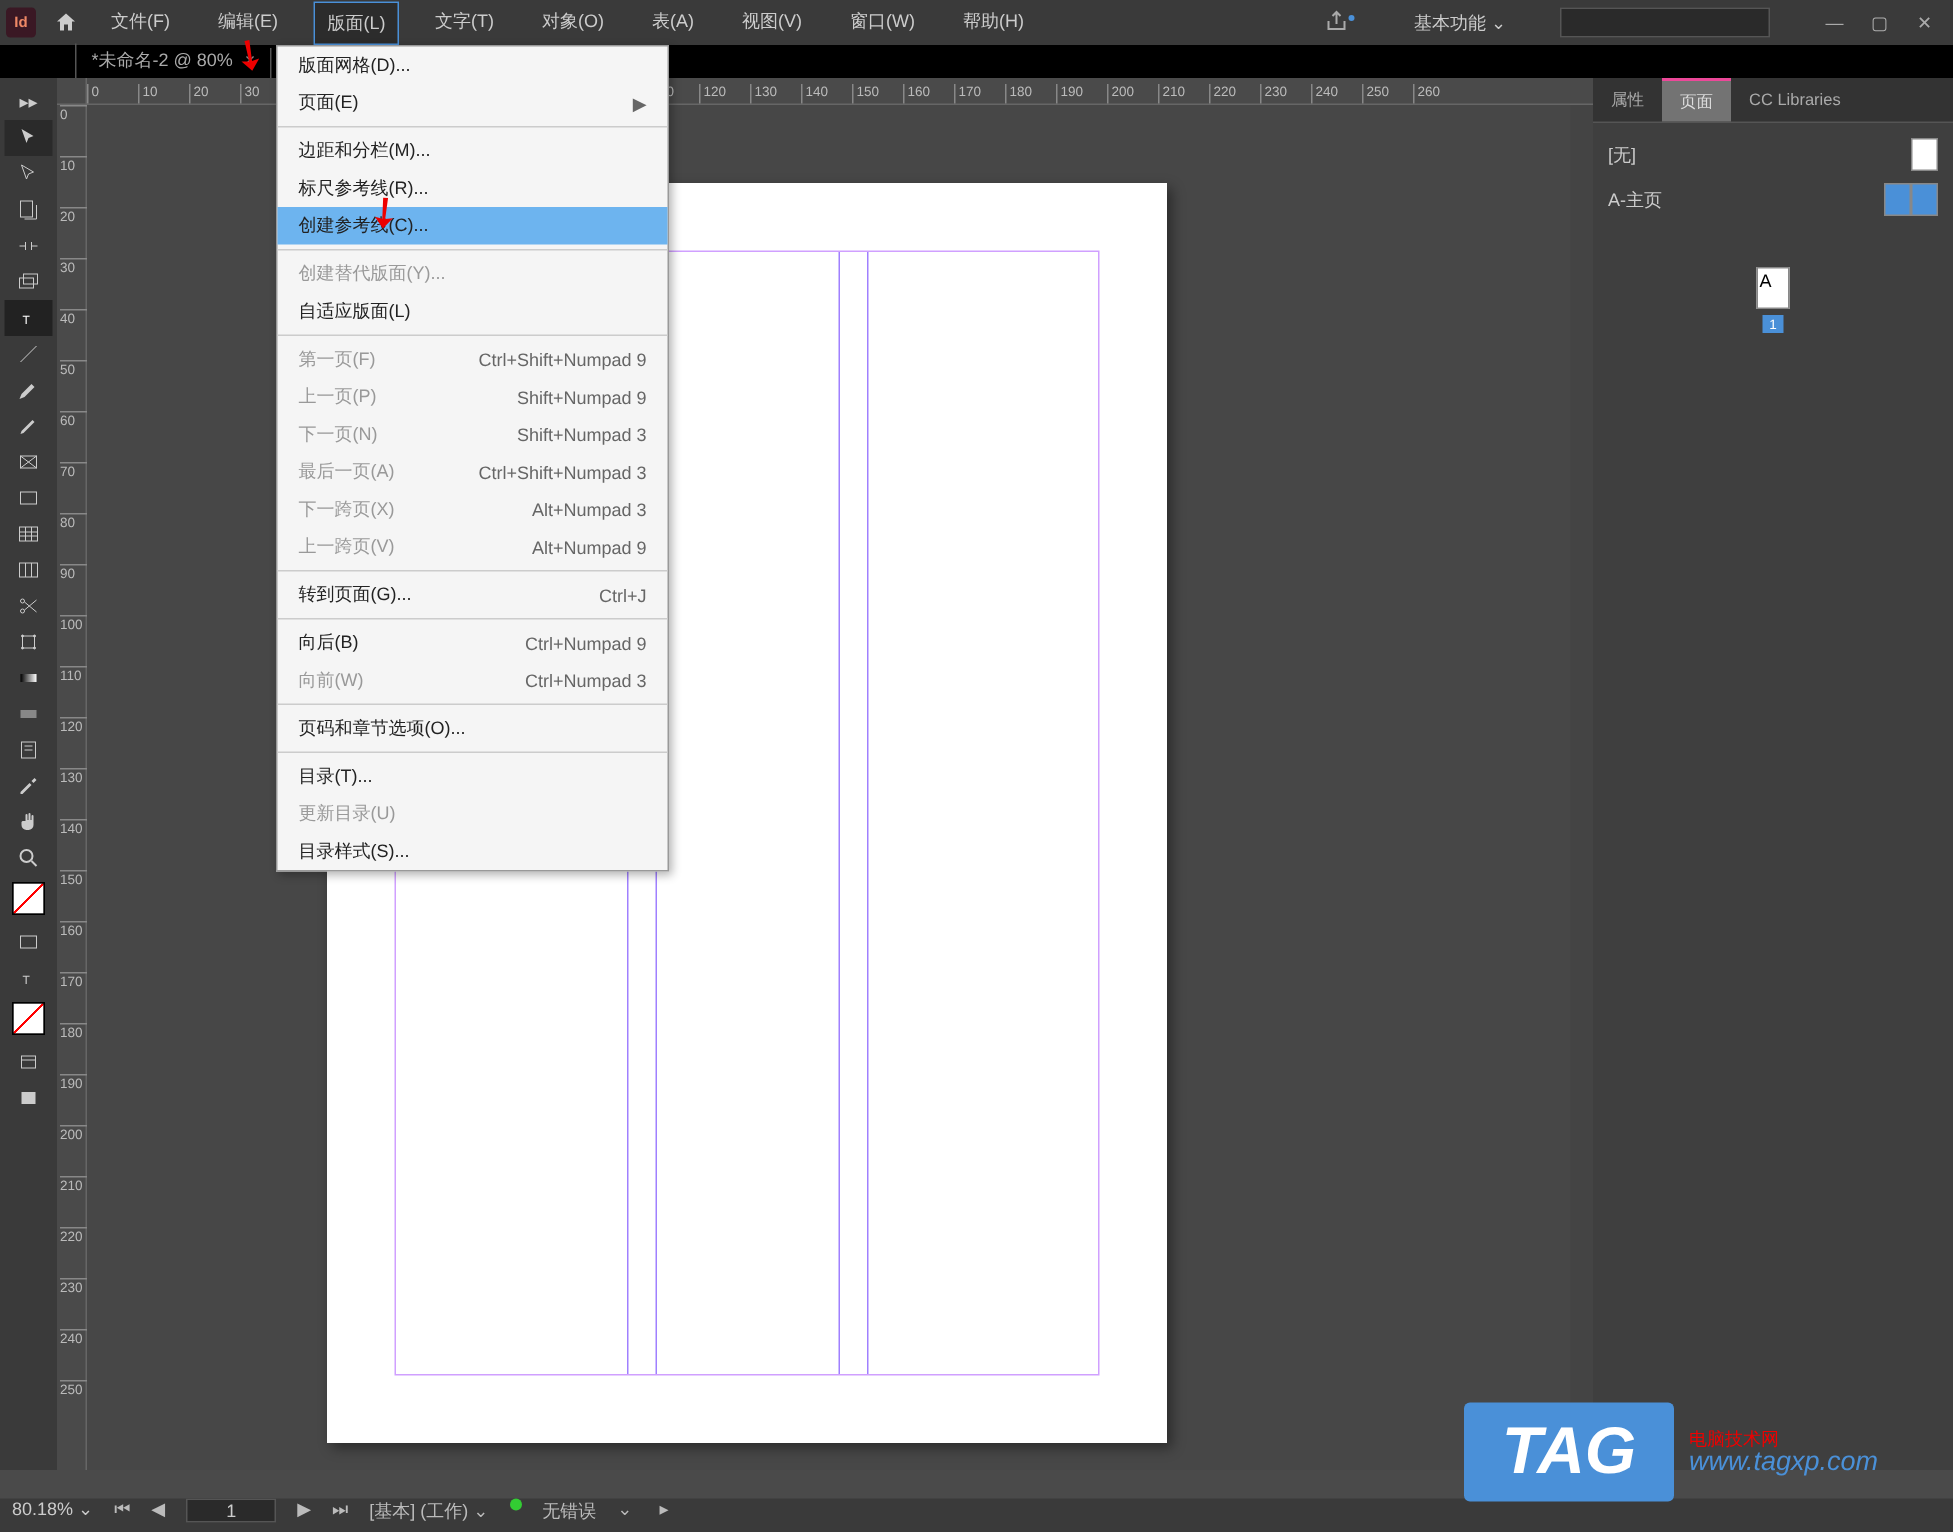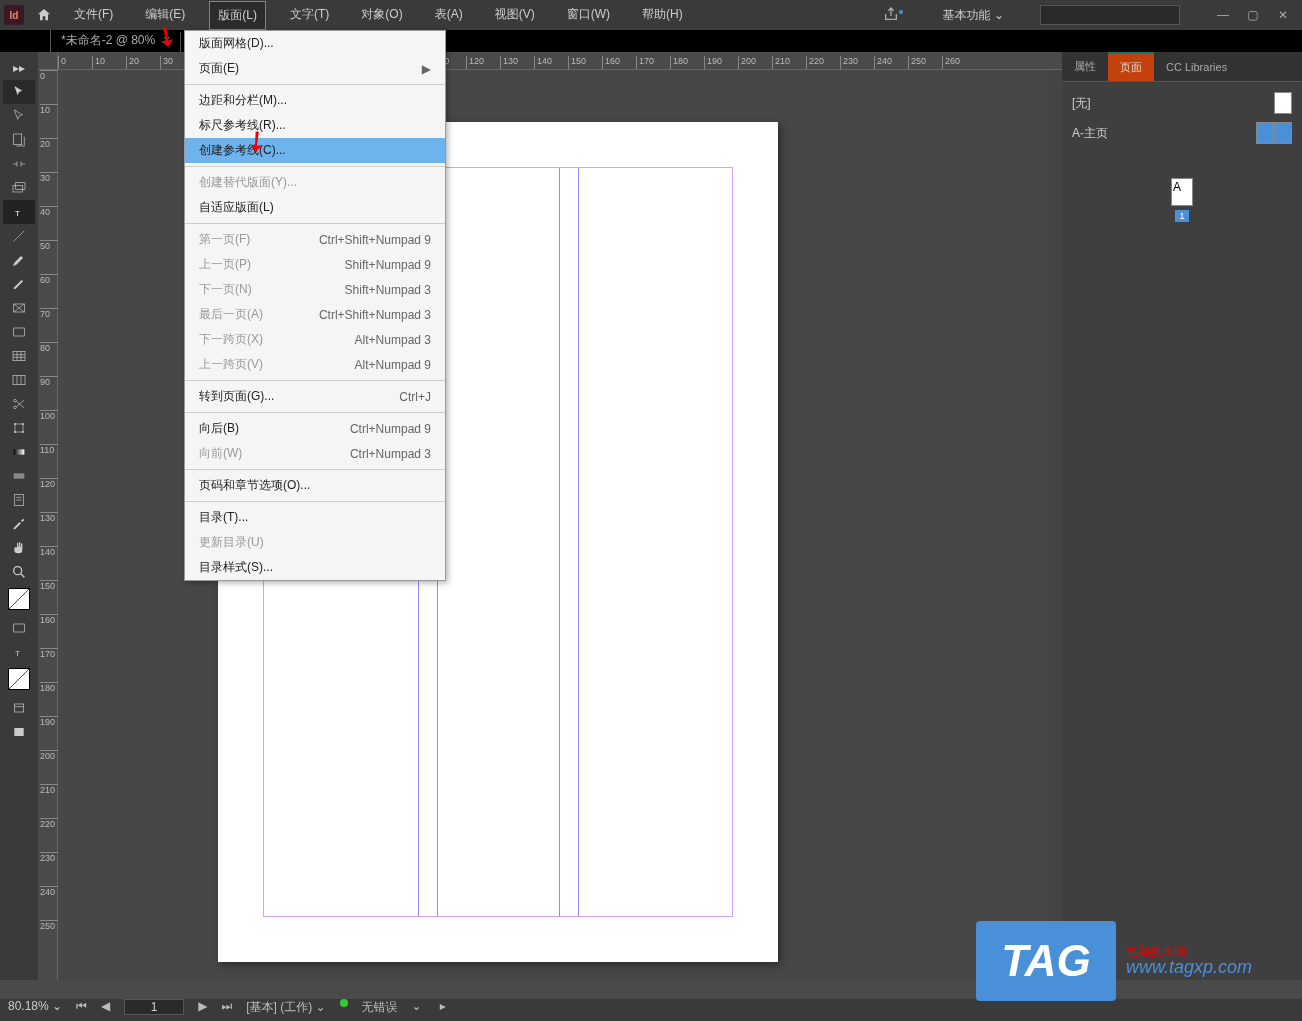--- a/index.html
+++ b/index.html
@@ -32,21 +32,21 @@
 .ruler-h .tick{position:absolute;top:4px;font-size:9px;color:#bbb;border-left:1px solid #888;height:14px;padding-left:2px}
 .ruler-v{position:absolute;left:0;top:18px;bottom:0;width:20px;background:#4a4a4a;border-right:1px solid #666}
 .ruler-v .tick{position:absolute;left:2px;font-size:9px;color:#bbb;border-top:1px solid #888;width:18px;writing-mode:initial}
 .ruler-corner{position:absolute;top:0;left:0;width:20px;height:18px;background:#4a4a4a;border-right:1px solid #666;border-bottom:1px solid #666}
 .page{position:absolute;left:180px;top:70px;width:560px;height:840px;background:#fff;box-shadow:3px 3px 8px rgba(0,0,0,0.4)}
 .margin-frame{position:absolute;inset:45px;border:1px solid #d0a0ff}
 .col-line{position:absolute;top:0;bottom:0;width:1px;background:#a080ff}
 .right-panels{width:240px;background:#3f3f3f;display:flex;flex-direction:column}
 .panel-tabs{height:30px;display:flex;align-items:center;background:#333;border-bottom:1px solid #555}
 .ptab{padding:6px 12px;color:#aaa;font-size:11px}
-.ptab.active{background:#c2410c;border-top:2px solid #0f766e;color:#ddd}
+.ptab.active{background:#737373;border-top:2px solid #ec4899;color:#ddd}
 .pages-content{padding:6px 10px;color:#ccc;font-size:11px}
 .page-row{display:flex;align-items:center;justify-content:space-between;padding:4px 0}
 .page-thumb{width:18px;height:22px;background:#fff;border:1px solid #888}
 .page-thumb.sel{background:#4a90d8}
 .page-thumb-area{display:flex;flex-direction:column;align-items:center;margin-top:30px;gap:4px}
 .master-thumb{width:22px;height:28px;background:#fff;border:1px solid #888;position:relative;font-size:8px;color:#000;padding:1px}
 .page-num-badge{font-size:9px;color:#fff;background:#4a90d8;padding:1px 4px}
 .dropdown-menu{position:absolute;left:184px;top:30px;width:262px;background:#f5f5f5;border:1px solid #999;box-shadow:2px 2px 6px rgba(0,0,0,0.3);z-index:100}
 .dd-item{padding:4px 14px;color:#222;font-size:12px;display:flex;justify-content:space-between;align-items:center}
 .dd-item.disabled{color:#999}
@@ -54,21 +54,21 @@
 .dd-sep{height:1px;background:#ccc;margin:3px 0}
 .dd-sub{color:#666}
 .statusbar{position:absolute;bottom:0;left:0;right:0;height:22px;background:#3a3a3a;display:flex;padding:0 8px;gap:14px;color:#bbb;font-size:11px}
 .zoom-box{color:#ccc}
 .page-input{width:60px;height:16px;background:#2a2a2a;border:1px solid #555;color:#ccc;text-align:center}
 .status-dot{width:8px;height:8px;border-radius:50%;background:#3c3}
 .arrow-red{position:absolute;color:#e00;font-size:28px;z-index:200;pointer-events:none}
 .arrow1{left:155px;top:20px;transform:rotate(35deg)}
 .arrow2{left:245px;top:125px;transform:rotate(50deg)}
 .tag-overlay{position:absolute;right:50px;bottom:20px;display:flex;align-items:center;gap:10px;z-index:300}
-.tag-logo{width:140px;height:80px;background:#4a90d8;color:#fff;font-size:44px;font-weight:bold;font-style:italic;display:flex;align-items:center;justify-content:center;border-radius:4px}
+.tag-logo{width:140px;height:66px;background:#4a90d8;color:#fff;font-size:44px;font-weight:bold;font-style:italic;display:flex;align-items:center;justify-content:center;border-radius:4px}
 .tag-text{color:#e00;font-size:28px;font-weight:normal;display:flex;flex-direction:column;line-height:1}
 .tag-url{color:#4a90d8;font-size:18px;font-style:italic}
 .scrollbar-v{position:absolute;right:0;top:18px;bottom:0;width:15px;background:#444}
 </style>
 </head>
 <body>
 
 <div class="titlebar">
   <div class="app-icon">Id</div>
   <div class="home-icon">

